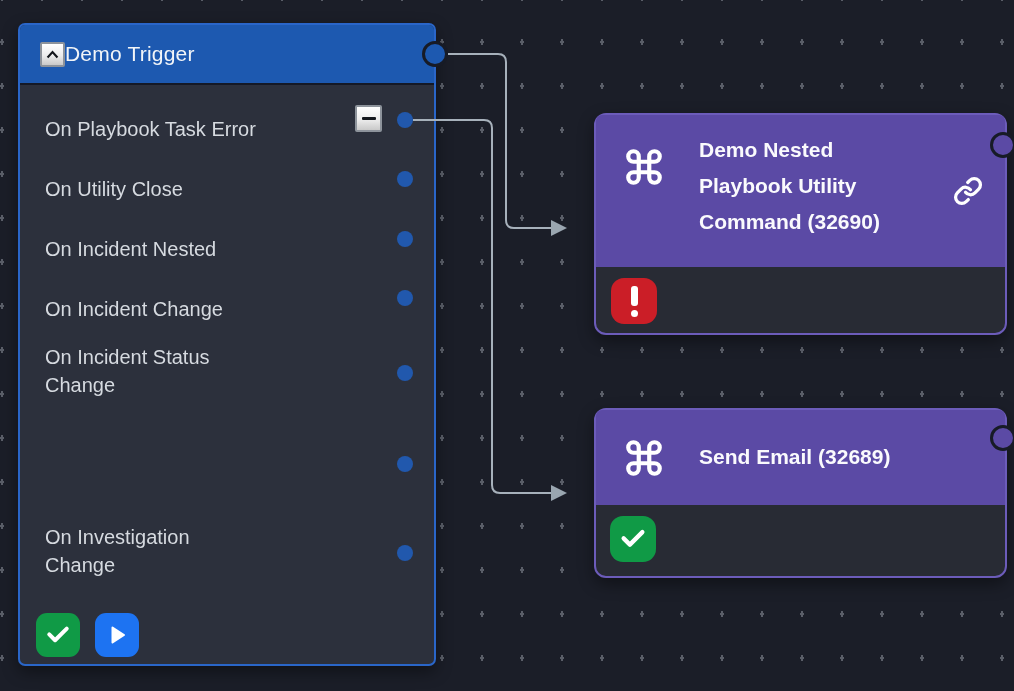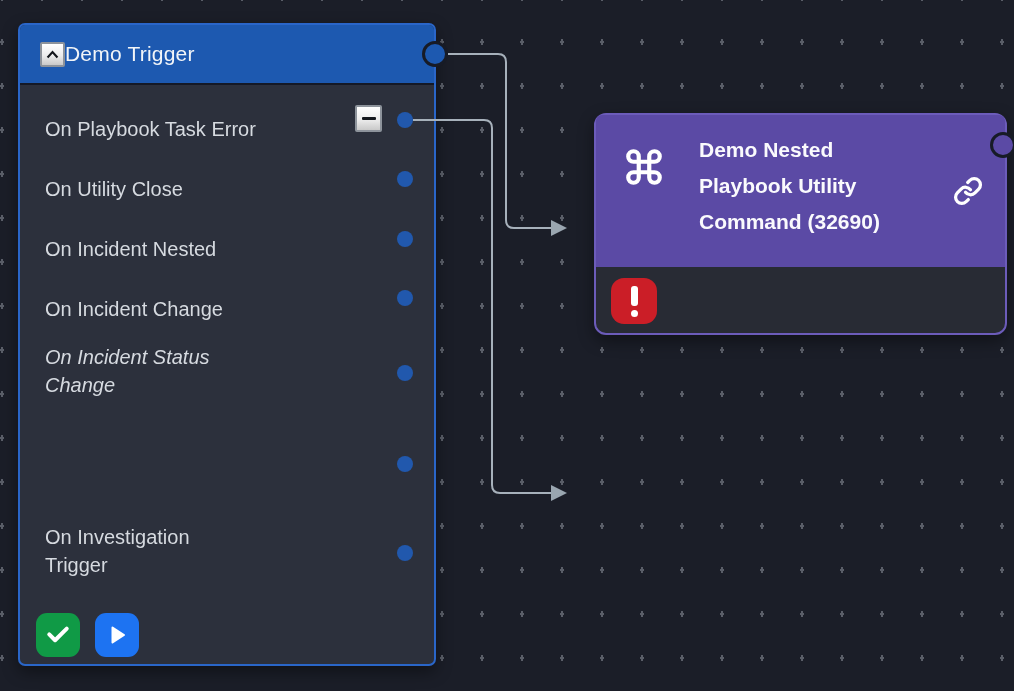--- a/index.html
+++ b/index.html
@@ -30,21 +30,21 @@
     background:linear-gradient(180deg,#ffffff 0%,#ececec 55%,#c9c9c9 100%);
     border:2px solid #8d939b;border-radius:2px;padding:0;
     display:flex;align-items:center;justify-content:center;cursor:pointer;
   }
   .trigger-title{font-size:21px;color:#f2f5f8;letter-spacing:.2px;}
   .row-label{
     position:absolute;left:25px;font-size:20px;line-height:28px;color:#d6dae0;
     white-space:pre-line;
   }
   .rl-0{top:90px;}.rl-1{top:150px;}.rl-2{top:210px;}.rl-3{top:270px;}
-  .rl-4{top:318px;font-style:italic;}.rl-5{top:408px;}.rl-6{top:498px;}
+  .rl-4{top:318px;}.rl-5{top:408px;}.rl-6{top:498px;}
   .port-dot{
     position:absolute;left:377px;width:16px;height:16px;border-radius:50%;
     background:#2158ad;cursor:pointer;
   }
   .pd-0{top:87px;}.pd-1{top:146px;}.pd-2{top:206px;}.pd-3{top:265px;}
   .pd-4{top:340px;}.pd-5{top:431px;}.pd-6{top:520px;}
   .minus-btn{position:absolute;left:335px;top:80px;width:27px;height:27px;}
   .minus-glyph{width:14px;height:3px;background:#14171d;border-radius:1px;}
   .action-btn{
     position:absolute;top:588px;width:44px;height:44px;border:none;border-radius:11px;
@@ -114,21 +114,21 @@
       <span class="trigger-title">Demo Trigger</span>
     </header>
 
     <span class="row-label rl-0">On Playbook Task Error</span>
     <span class="row-label rl-1">On Utility Close</span>
     <span class="row-label rl-2">On Incident Nested</span>
     <span class="row-label rl-3">On Incident Change</span>
     <span class="row-label rl-4">On Incident Status
 Change</span>
     <span class="row-label rl-6">On Investigation
-Trigger</span>
+Change</span>
 
     <button class="bevel-btn minus-btn">
       <span class="minus-glyph"></span>
     </button>
 
     <span class="port-dot pd-0"></span>
     <span class="port-dot pd-1"></span>
     <span class="port-dot pd-2"></span>
     <span class="port-dot pd-3"></span>
     <span class="port-dot pd-4"></span>
@@ -165,14 +165,29 @@
         <path d="M14 11a5 5 0 0 0-7.54-.54l-3 3a5 5 0 0 0 7.07 7.07l1.71-1.71" fill="none" stroke="#ffffff" stroke-width="2.6" stroke-linecap="round" stroke-linejoin="round"></path>
       </svg>
     </span>
     <span class="status-badge badge-error">
       <span class="excl-bar"></span>
       <span class="excl-dot"></span>
     </span>
     <span class="port-circle node-port np-1"></span>
   </section>
 
+  <section class="node node-2">
+    <div class="node-header"></div>
+    <span class="cmd-icon">
+      <svg width="42" height="42" viewBox="0 0 24 24">
+        <path d="M18 3a3 3 0 0 0-3 3v12a3 3 0 1 0 3-3H6a3 3 0 1 0 3 3V6a3 3 0 1 0-3 3h12a3 3 0 1 0-3-3" fill="none" stroke="#ffffff" stroke-width="2.4" stroke-linecap="round" stroke-linejoin="round"></path>
+      </svg>
+    </span>
+    <span class="node-title">Send Email (32689)</span>
+    <span class="status-badge badge-success">
+      <svg width="30" height="30" viewBox="0 0 24 24">
+        <polyline points="19.5 6.5 9.5 16.5 4.5 11.5" fill="none" stroke="#ffffff" stroke-width="3.4" stroke-linecap="round" stroke-linejoin="round"></polyline>
+      </svg>
+    </span>
+    <span class="port-circle node-port np-2"></span>
+  </section>
 
 </div>
 
 </body></html>

